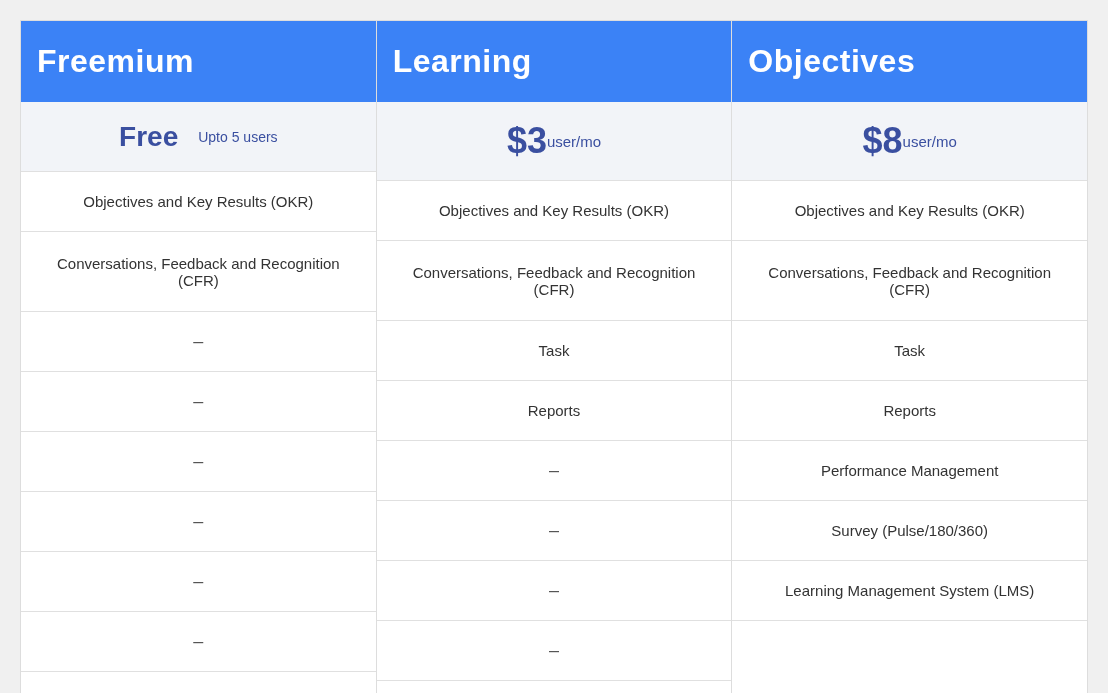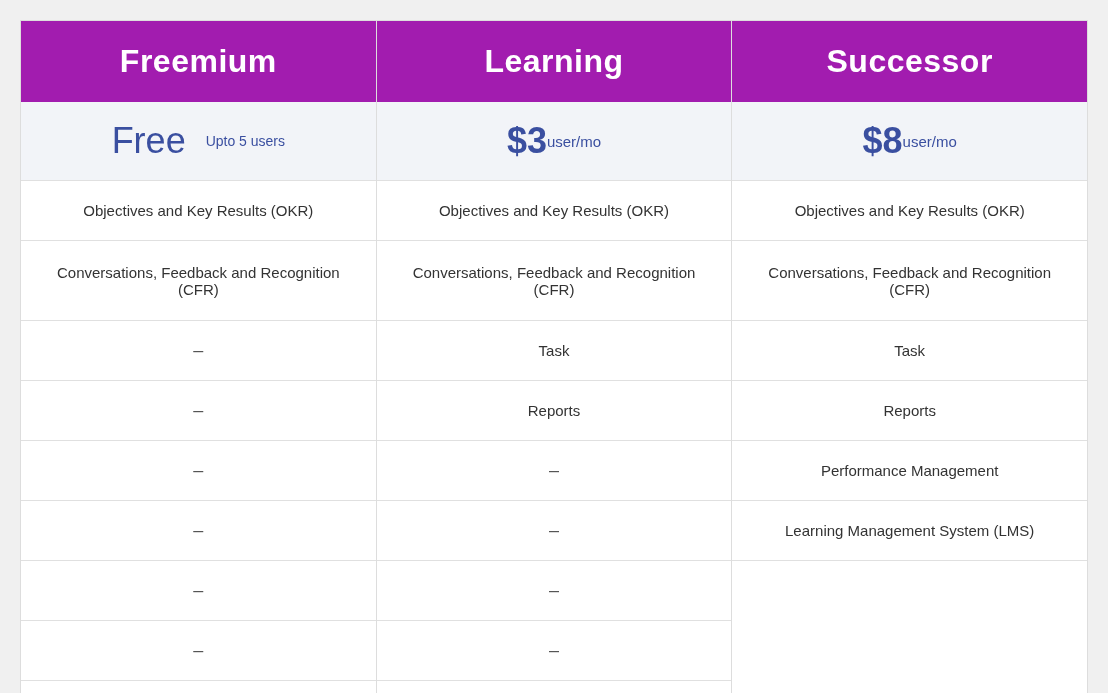--- a/index.html
+++ b/index.html
@@ -32,23 +32,23 @@
       display: flex;
       flex-direction: column;
       background: white;
     }
 
     .plan-card + .plan-card {
       border-left: none;
     }
 
     .plan-header {
-      background: #a21caf;
+      background: #3b82f6;
       color: white;
-      text-align: center;
+      text-align: left;
       padding: 22px 16px;
     }
 
     .plan-header h2 {
       font-size: 32px;
       font-weight: 800;
       letter-spacing: 0.5px;
     }
 
     .price-row {
@@ -56,22 +56,22 @@
       text-align: center;
       padding: 18px 16px;
       border-bottom: 1px solid #e0e0e0;
       min-height: 70px;
       display: flex;
       align-items: center;
       justify-content: center;
     }
 
     .price-free {
-      font-size: 36px;
-      font-weight: 400;
+      font-size: 28px;
+      font-weight: 700;
       color: #3a4fa0;
     }
 
     .price-free-sub {
       font-size: 14px;
       font-weight: 400;
       color: #3a4fa0;
       margin-left: 20px;
     }
 
@@ -170,27 +170,28 @@
       <div class="feature-row">
         <span class="dash">–</span>
       </div>
       <div class="feature-row">
         <span class="dash">–</span>
       </div>
       <div class="btn-row"></div>
     </div>
     <div class="plan-card">
       <div class="plan-header">
-        <h2>Successor</h2>
+        <h2>Objectives</h2>
       </div>
       <div class="price-row">
         <span class="price-amount">$8</span>
         <span class="price-unit">user/mo</span>
       </div>
       <div class="feature-row">Objectives and Key Results (OKR)</div>
       <div class="feature-row tall">Conversations, Feedback and Recognition (CFR)</div>
       <div class="feature-row">Task</div>
       <div class="feature-row">Reports</div>
       <div class="feature-row">Performance Management</div>
+      <div class="feature-row">Survey (Pulse/180/360)</div>
       <div class="feature-row">Learning Management System (LMS)</div>
       <div class="btn-row"></div>
     </div>
   </div>
 
 </body></html>

